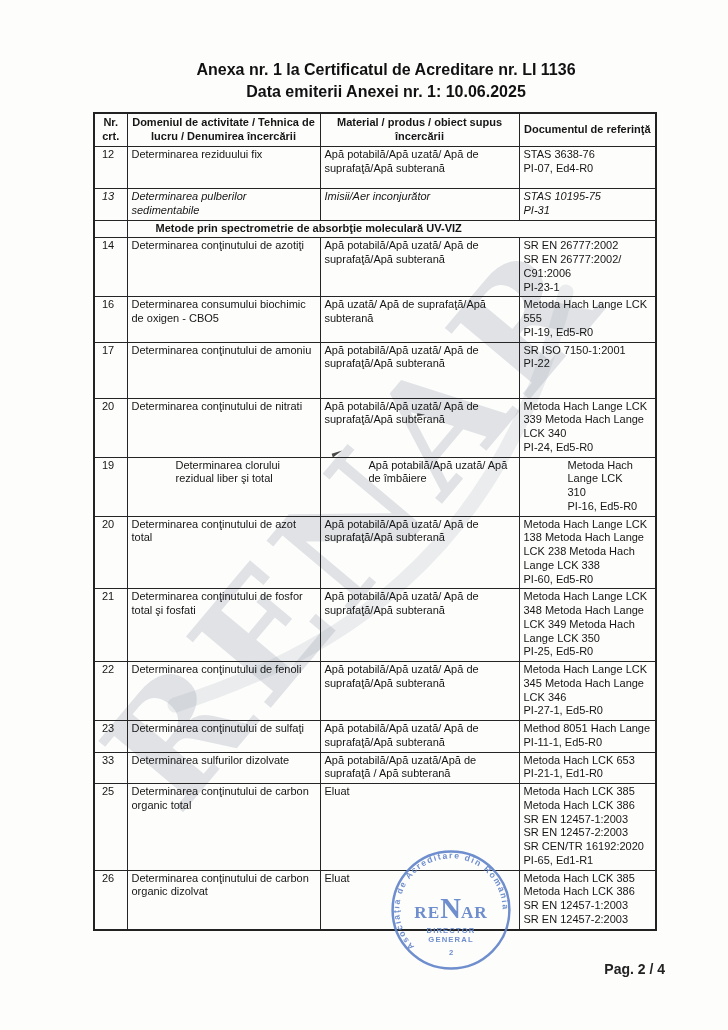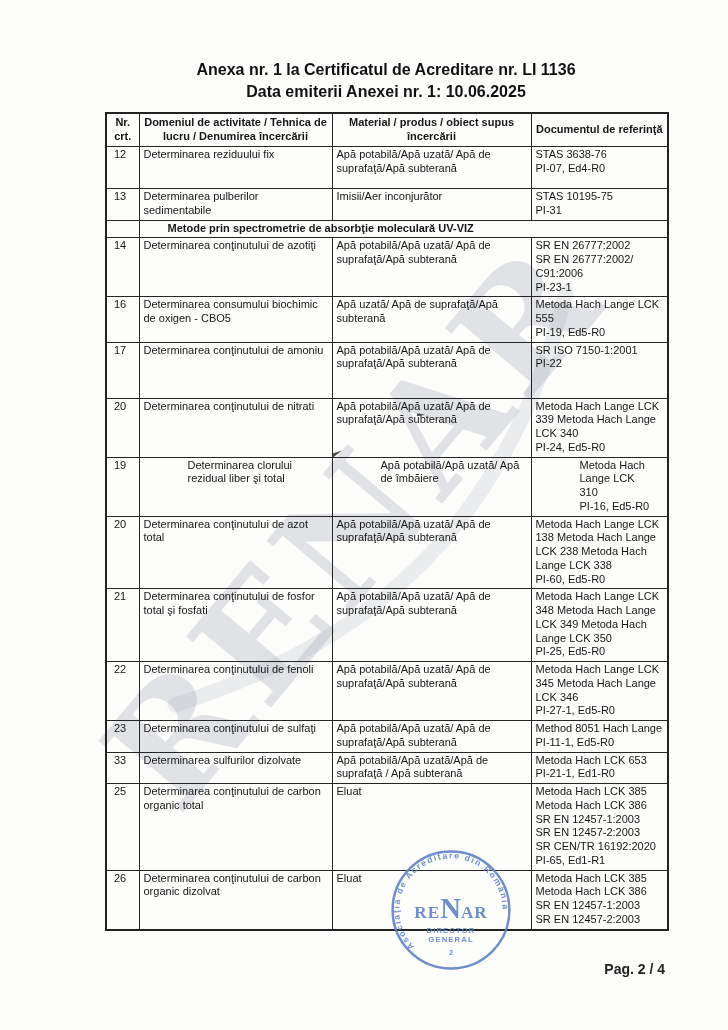--- a/index.html
+++ b/index.html
@@ -39,21 +39,21 @@
     position:absolute; z-index:1;
     left:105px; top:59px; width:562px;
     text-align:center;
     font-weight:bold; font-size:16px; line-height:1.38;
     color:#111;
   }
 
   
   .doc-table {
     position:absolute; z-index:1;
-    left:105px; top:112px; width:562px;
+    left:93px; top:112px; width:562px;
     border-collapse:collapse;
     table-layout:fixed;
     border:2px solid #222;
     background:transparent;
   }
   .doc-table th, .doc-table td {
     border:1px solid #252525;
     padding:1px 4px 2px 4px;
     vertical-align:top;
     font-size:11px; line-height:1.25;
@@ -61,21 +61,21 @@
     white-space:pre-line;
     background:transparent;
   }
   .doc-table th {
     font-weight:bold; text-align:center; vertical-align:middle;
     height:30px; padding:1px 2px;
   }
   .doc-table td[data-name="row-number-cell"] { padding-left:7px; }
   .section-cell { font-weight:bold; }
   tbody tr:nth-child(1) td { height:38px; }
-  tbody tr:nth-child(2) td { height:26px; }
+  tbody tr:nth-child(2) td { height:26px;font-style:italic; }
   tbody tr:nth-child(3) td { height:12px;padding-left:28px; }
   tbody tr:nth-child(6) td { height:52px; }
   tbody tr:nth-child(8) td { height:54px;padding-left:48px; }
   tbody tr:nth-child(16) td { height:58px;margin-left:13px; }
 
   
   .stamp {
     position:absolute; z-index:2;
     left:384px; top:843px;
     color:#5f82c8;

